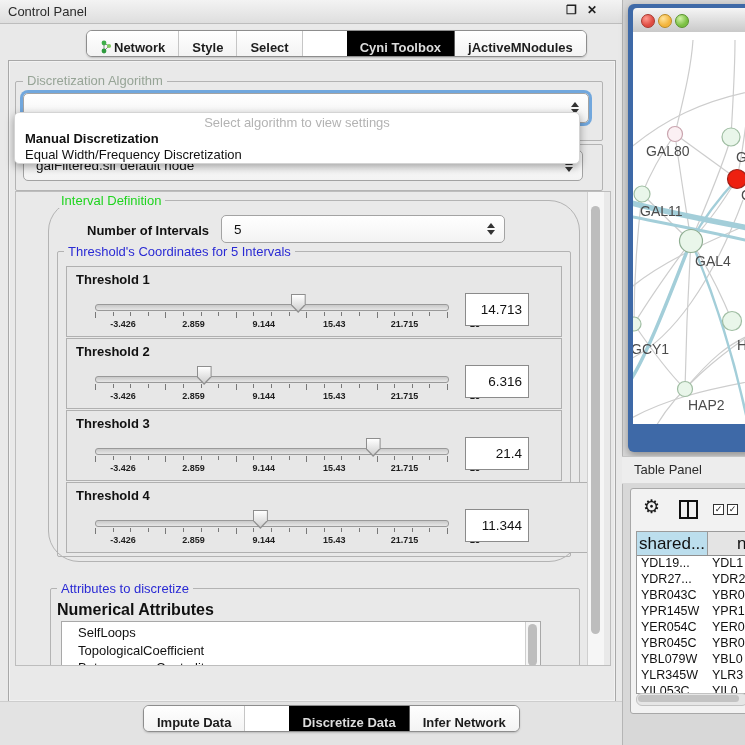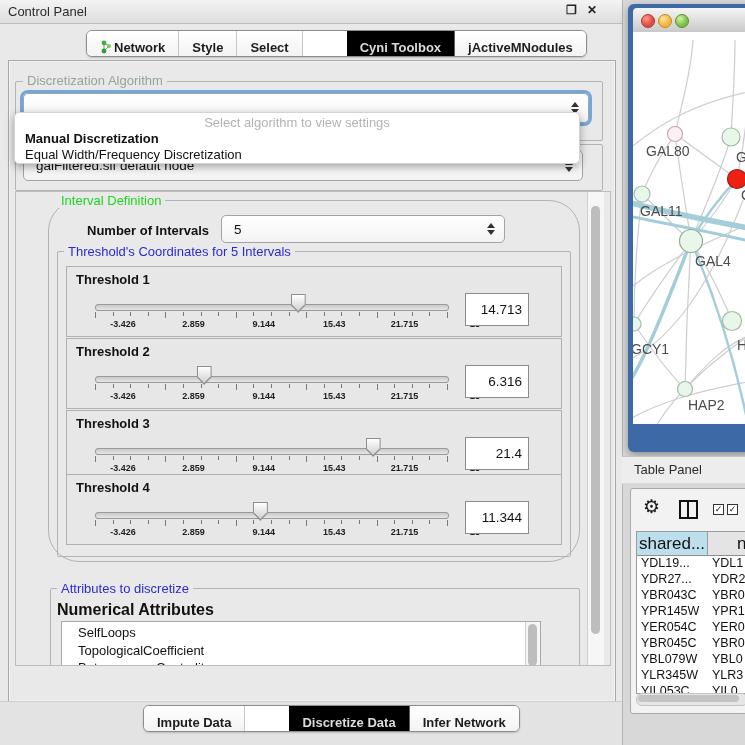--- a/index.html
+++ b/index.html
@@ -289,21 +289,21 @@
                 <div class="thr-ticklabels">
                   <b style="left:0%">-3.426</b>
                   <b style="left:20%">2.859</b>
                   <b style="left:40%">9.144</b>
                   <b style="left:60%">15.43</b>
                   <b style="left:80%">21.715</b>
                   <b style="left:100%">28</b>
                 </div>
                 <div class="thr-value">21.4</div>
               </div>
-              <div class="thr-box" style="top: 222px;">
+              <div class="thr-box" style="top: 230px; padding-left: 36px;">
                 <div class="thr-label">Threshold 4</div>
                 <div class="thr-track"></div>
                 <div class="thr-thumb" style="left:185.9px">
                   <div class="in"></div>
                 </div>
                 <div class="thr-ticks">
                   <i class="mj" style="left:0%"></i>
                   <i class="" style="left:5%"></i>
                   <i class="" style="left:10%"></i>
                   <i class="" style="left:15%"></i>

